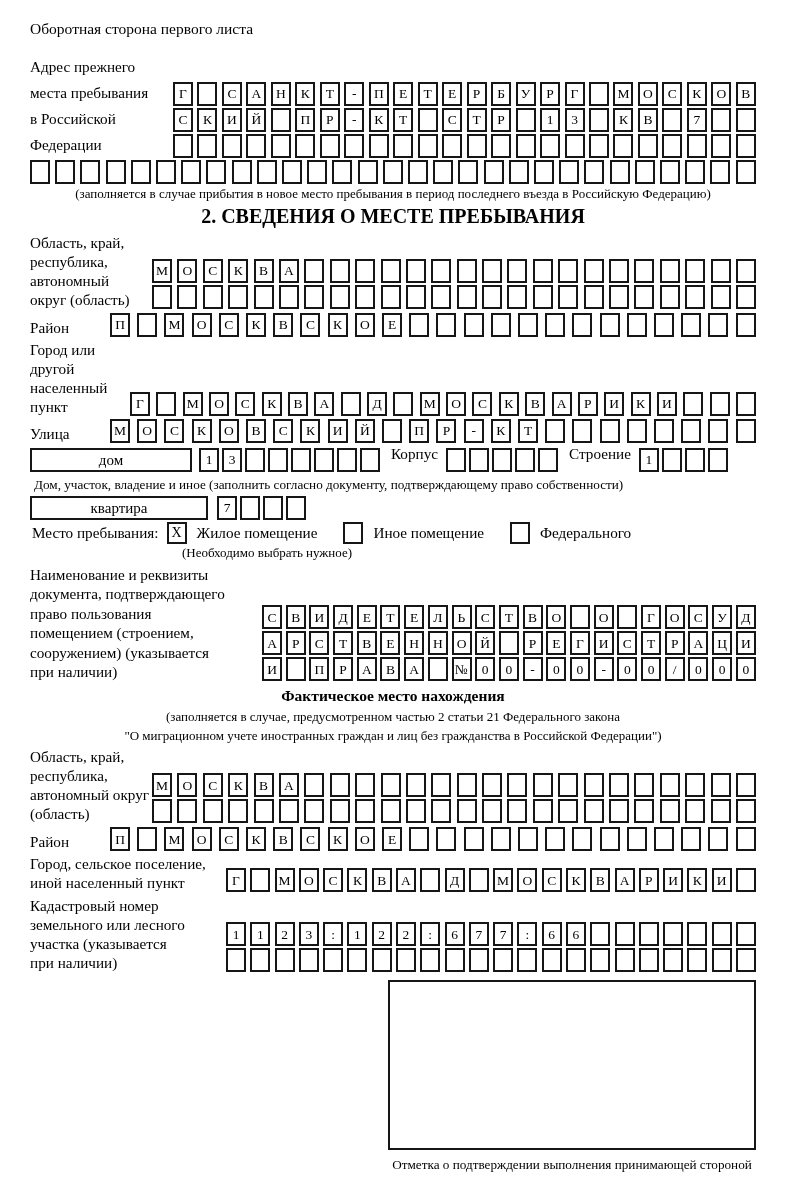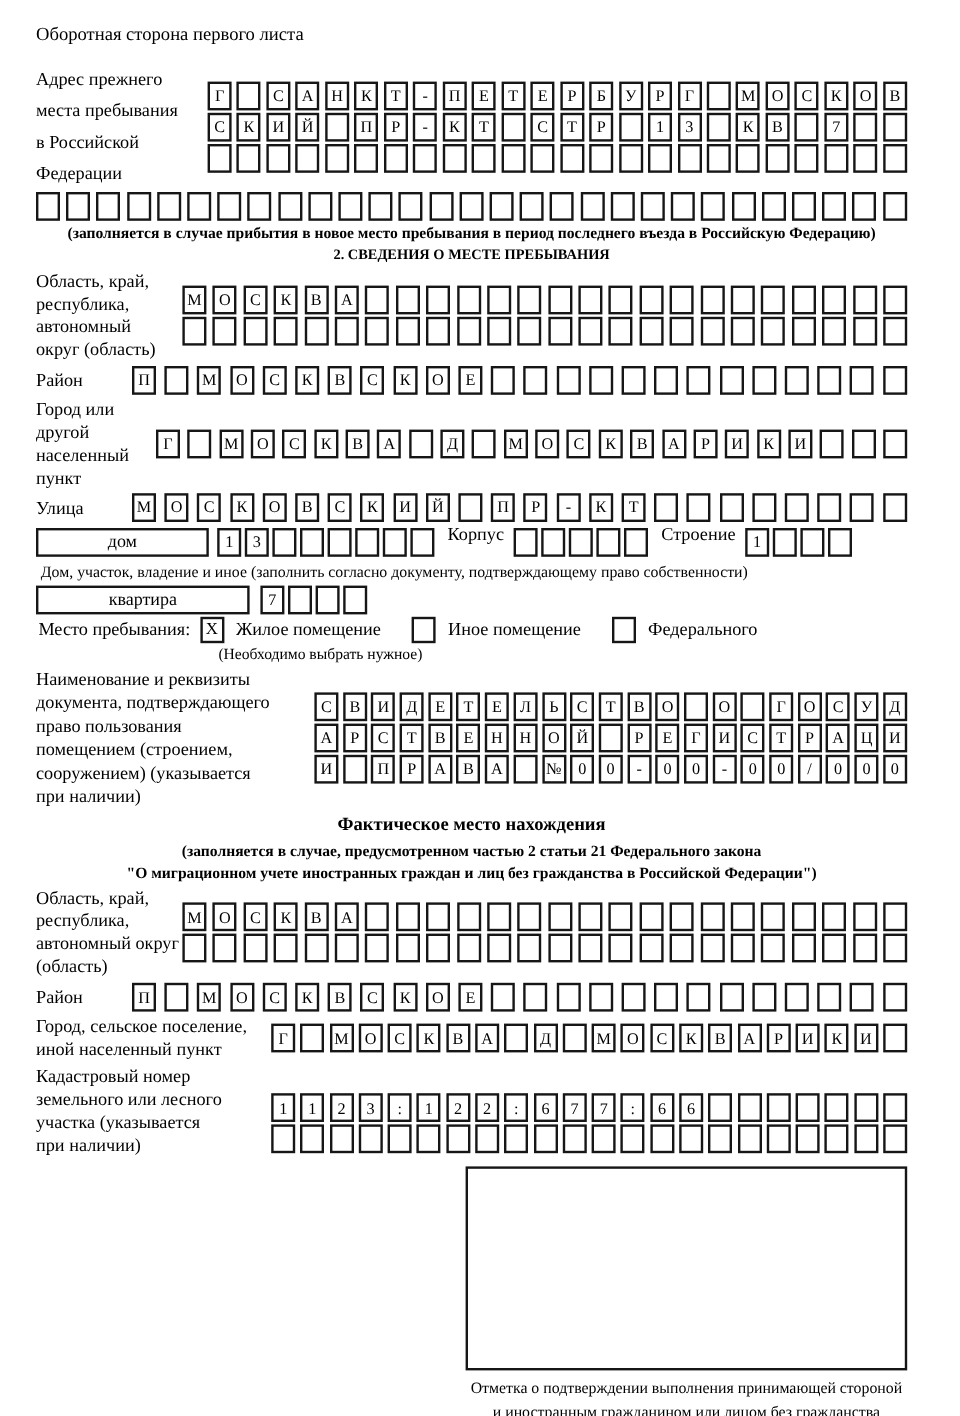--- a/index.html
+++ b/index.html
@@ -8,44 +8,44 @@
     width: 800px; height: 1180px;
     color: #000;
     font-family: "Liberation Serif", serif;
     font-size: 15px;
     overflow: hidden;
   }
   .page { position: relative; width: 800px; height: 1180px; padding: 8px 44px 0 30px; overflow: hidden; }
 
   .top-note { font-size: 15.5px; margin: 12px 0 16px 0; }
 
-  .flexrow { display: flex; align-items: center; }
+  .flexrow { display: flex; align-items: flex-end; }
   .labelcol { flex-shrink: 0; font-size: 15.2px; line-height: 19px; }
   .labelcol.tall { line-height: 26px; }
   .cellrows { flex: 1; display: flex; flex-direction: column; gap: 2px; }
   .cells { display: flex; justify-content: space-between; width: 100%; }
   .cells-fixed { display: inline-flex; gap: 3px; }
   .cell {
     width: 20px; height: 24px; flex-shrink: 0;
     border: 2px solid #161616; background: #fff;
     display: inline-flex; align-items: center; justify-content: center;
     font-size: 13.5px; line-height: 1;
   }
   .mb2 { margin-bottom: 2px; }
-  .note { font-size: 13px; text-align: center; margin: 2px 0 3px 0; font-weight: bold; }
+  .note { font-size: 13px; text-align: center; margin: 2px 0 3px 0; }
   .note-left { font-size: 13.2px; text-align: left; margin: 2px 0 3px 4px; }
-  .h-center { text-align: center; font-weight: bold; font-size: 12px; margin: 2px 0 5px 0; }
+  .h-center { text-align: center; font-weight: bold; font-size: 20px; margin: 2px 0 5px 0; }
   .h-center2 { text-align: center; font-weight: bold; font-size: 15.5px; margin: 6px 0 4px 0; }
 
   .w143 { width: 143px; } .w122 { width: 122px; } .w100 { width: 100px; }
   .w80 { width: 80px; } .w196 { width: 196px; } .w232 { width: 232px; }
 
   .dom-row { display: flex; align-items: center; margin: 2px 0 2px 0; }
   .big-box { height: 24px; border: 2px solid #161616; display: inline-flex; align-items: center; justify-content: center; font-size: 15px; flex-shrink: 0; }
-  .dom-box { width: 144px; margin-right: 7px; text-align: center; }
+  .dom-box { width: 162px; margin-right: 7px; text-align: center; }
   .kv-box { width: 178px; margin-right: 9px; }
   .inline-label { margin: 0 8px 12px 11px; font-size: 15.2px; white-space: nowrap; }
 
   .mesto-row { display: flex; align-items: center; margin: 0 0 1px 2px; font-size: 15.2px; }
   .chkbox { width: 20px; height: 22px; border: 2px solid #161616; display: inline-flex; align-items: center; justify-content: center; font-size: 14px; margin: 0 10px 0 8px; flex-shrink: 0; }
   .mesto-gap { margin-left: 26px; }
   .mesto-note { font-size: 13px; margin: 1px 0 4px 152px; }
 
   .doc-block { margin-top: 3px; }
   .doc-label { line-height: 19.4px; }

